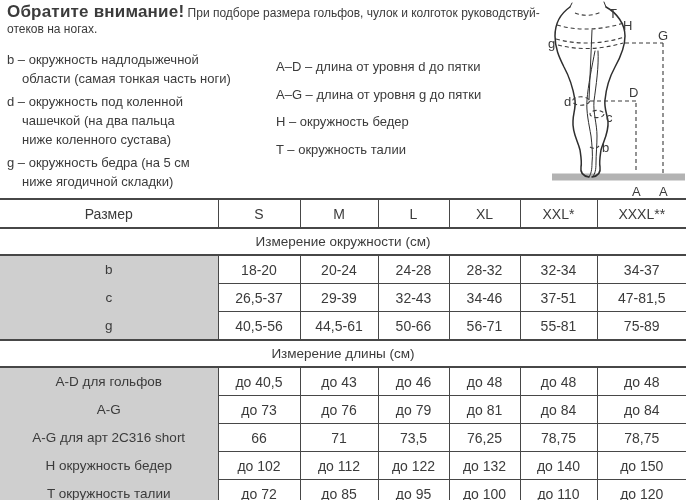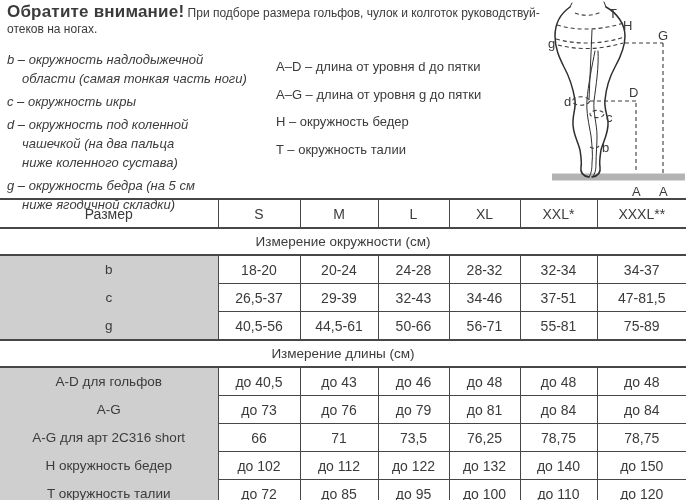--- a/index.html
+++ b/index.html
@@ -9,21 +9,21 @@
     font-family:"Liberation Sans", sans-serif;
   }
   .page{position:absolute;inset:0;}
 
   
   .intro{position:absolute;left:7px;top:4px;width:535px;font-size:12px;line-height:15.5px;}
   .intro-line{white-space:nowrap;}
   .intro-title{font-size:17px;font-weight:700;letter-spacing:.2px;}
 
   
-  .legend-left{position:absolute;left:7px;top:50px;width:266px;font-size:13px;line-height:19px;font-style:italic;}
+  .legend-left{position:absolute;left:7px;top:50px;width:266px;font-size:13px;line-height:19px;}
   .legend-left .l-item{margin-bottom:4px;}
   .legend-left .cont{padding-left:15px;}
   .legend-right{position:absolute;left:276px;top:50px;width:266px;font-size:13px;line-height:20.5px;}
   .legend-right .r-item{white-space:nowrap;margin-top:7px;}
 
   
   .diagram{position:absolute;left:545px;top:0;width:141px;height:198px;}
   .diagram text{font-family:"Liberation Sans", sans-serif;font-size:13px;fill:#3b3b3b;}
 
   
@@ -51,23 +51,20 @@
       <span class="intro-title">Обратите внимание!</span>
       <span>При подборе размера гольфов, чулок и колготок руководствуй-</span>
     </div>
     <div class="intro-line">отеков на ногах.</div>
   </div>
 
   <div class="legend-left">
     <div class="l-item">
       <div>b – окружность надлодыжечной</div>
       <div class="cont">области (самая тонкая часть ноги)</div>
-    </div>
-    <div class="l-item">
-      <div>c – окружность икры</div>
     </div>
     <div class="l-item">
       <div>d – окружность под коленной</div>
       <div class="cont">чашечкой (на два пальца</div>
       <div class="cont">ниже коленного сустава)</div>
     </div>
     <div class="l-item">
       <div>g – окружность бедра (на 5 см</div>
       <div class="cont">ниже ягодичной складки)</div>
     </div>

